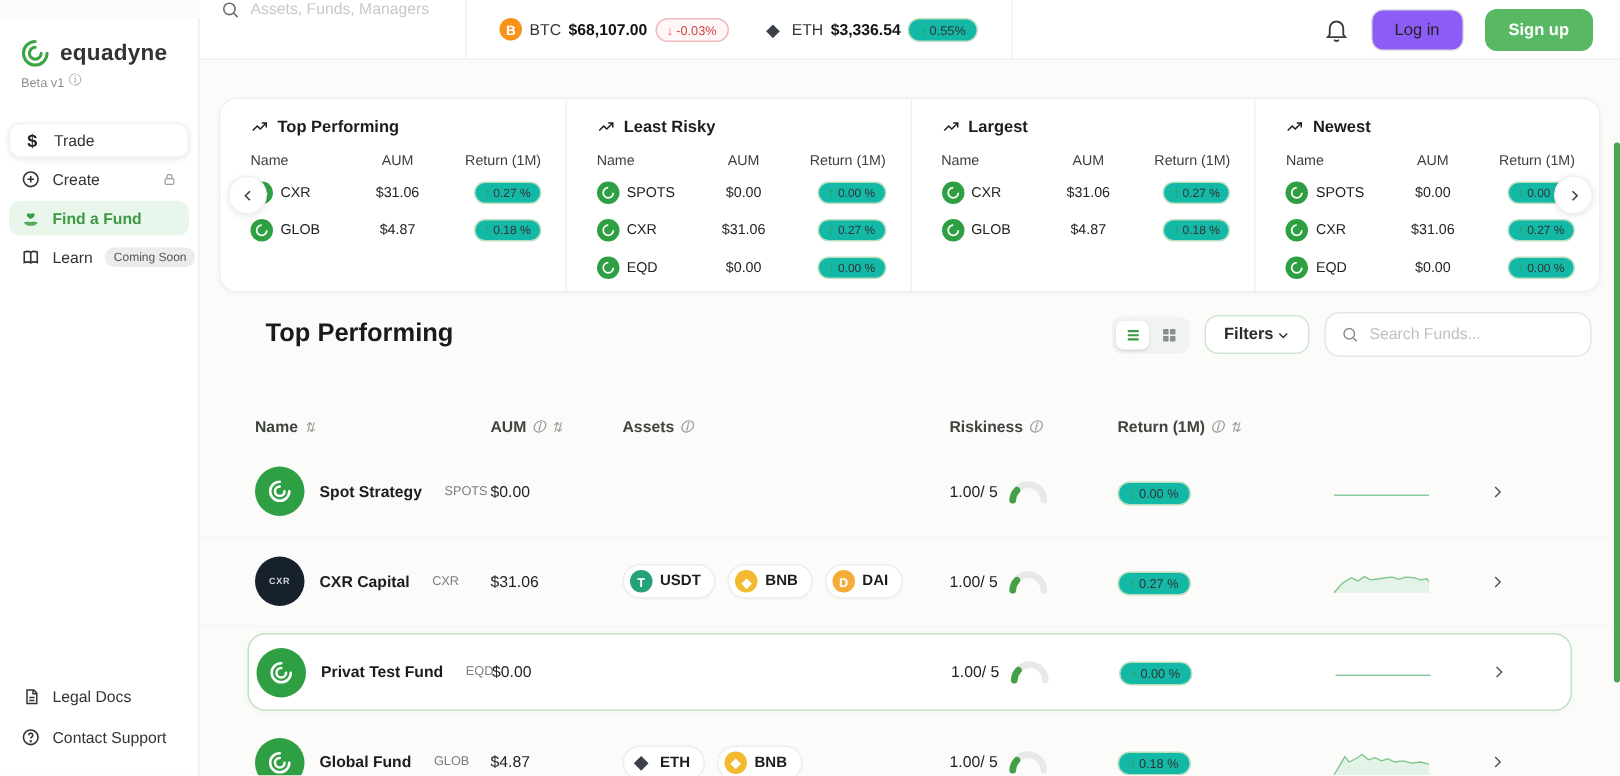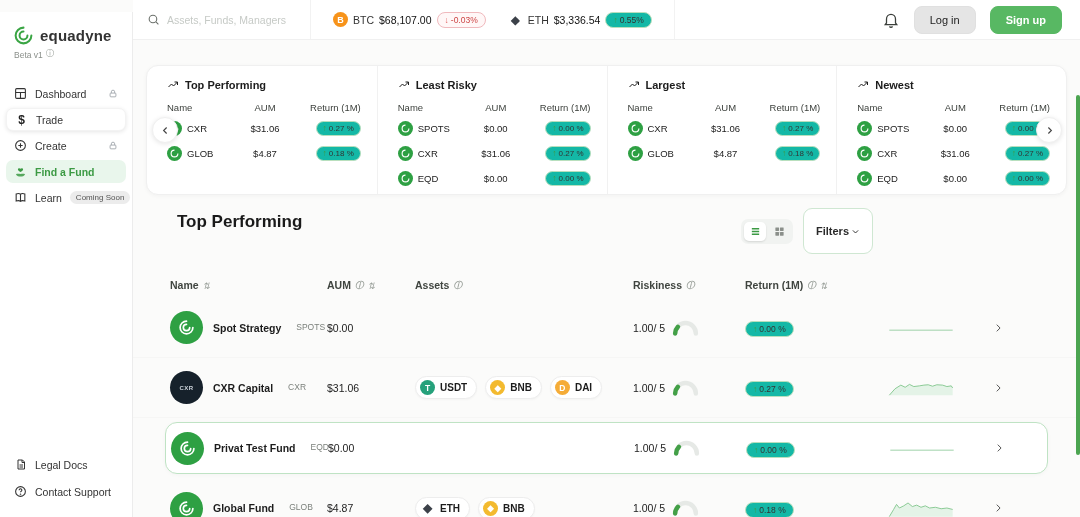--- a/index.html
+++ b/index.html
@@ -19,38 +19,38 @@
 .nav-item .nlabel{flex:1 1 auto;white-space:nowrap}
 .nav-item.card{background:#fff;box-shadow:0 1px 4px rgba(0,0,0,.10);border:1px solid #f3f3f3}
 .nav-item.active{background:#e9f6ec;color:#3c9a44;font-weight:700}
 .lock{width:10px;height:11px;flex:0 0 auto}
 .badge{background:#ececec;color:#555;font-size:8px;padding:2px 6px;border-radius:8px;white-space:nowrap}
 .sidebar-footer{position:absolute;left:6px;bottom:26px;width:121px;display:flex;flex-direction:column;gap:4px}
 .dollar-glyph{font-size:12px;font-weight:700;color:#222}
 
 
 .topbar{position:absolute;left:133px;top:0;width:947px;height:40px;background:#fff;border-bottom:1px solid #f0f0f0;display:flex;align-items:center;z-index:5}
-.tsearch{display:flex;align-items:center;gap:7px;width:177px;padding-left:14px;height:100%}
+.tsearch{display:flex;align-items:flex-start;gap:7px;width:177px;padding-left:14px;height:100%}
 .tsearch input{border:none;outline:none;font-size:10.5px;color:#555;width:130px;font-family:"Liberation Sans",sans-serif;background:transparent}
 .tsearch input::placeholder{color:#c6cac6}
 .ticker{display:flex;align-items:center;gap:22px;height:100%;padding:0 22px;border-left:1px solid #f2f2f2;border-right:1px solid #f2f2f2}
 .coin-group{display:flex;align-items:center;gap:5px;font-size:10.5px}
 .coin-group .sym{color:#333}
-.coin-group .price{font-weight:400;color:#111}
+.coin-group .price{font-weight:700;color:#111}
 .coin-btc{width:15px;height:15px;border-radius:50%;background:#f7931a;color:#fff;font-size:9px;font-weight:700;display:flex;align-items:center;justify-content:center}
 .coin-eth{width:15px;height:15px;display:flex;align-items:center;justify-content:center;color:#3c4149;font-size:12px}
 .pill{display:inline-flex;align-items:center;gap:2px;border-radius:10px;padding:2px 7px;font-size:8.5px;background:#fff;color:#333;white-space:nowrap}
 .pill.up{border:1px solid #b9dfbd;background:#14b8a6}
 .pill.down{border:1px solid #f0b9bd;background:#fff7f7;color:#c44}
 .arr-up::before{content:"\2191";color:#3d9a46;font-size:8.5px}
 .arr-down::before{content:"\2193";color:#d55;font-size:8.5px}
 .topbar-right{margin-left:auto;display:flex;align-items:center;gap:14px;padding-right:18px}
 .bell-btn{width:18px;height:18px;cursor:pointer}
 .btn{border-radius:8px;font-size:11px;padding:7px 15px;cursor:pointer;font-family:"Liberation Sans",sans-serif}
-.btn.ghost{background:#e5e5e5;border:1px solid #e0e0e0;color:#222}
+.btn.ghost{background:#8b5cf6;border:1px solid #e0e0e0;color:#222}
 .btn.primary{background:#58b863;border:1px solid #58b863;color:#fff;font-weight:700}
 
 
 .content{position:absolute;left:133px;top:40px;width:947px;height:477px;overflow:hidden}
 
 
 .carousel-card{position:absolute;left:13px;top:25px;width:921px;height:130px;background:#fff;border:1px solid #f0f0f0;border-radius:12px;box-shadow:0 1px 4px rgba(0,0,0,.04);display:grid;grid-template-columns:repeat(4,1fr)}
 .ccol{padding:13px 16px 0 20px}
 .ccol + .ccol{border-left:1px solid #f1f1f1}
 .ccol-title{display:flex;align-items:center;gap:6px;font-size:11px;font-weight:700;color:#1c1c1c}
@@ -67,21 +67,21 @@
 .c-nav{position:absolute;width:26px;height:26px;border-radius:50%;background:#fff;border:1px solid #f0f0f0;box-shadow:0 1px 5px rgba(0,0,0,.10);display:flex;align-items:center;justify-content:center;cursor:pointer;z-index:4}
 .c-nav.left{left:19px;top:77px}
 .c-nav.right{left:903px;top:77px}
 
 
 .main-title{position:absolute;left:44px;top:172px;font-size:17px;font-weight:700;color:#1a1a1a}
 .toolbar{position:absolute;left:608px;top:168px;display:flex;align-items:center;gap:10px}
 .view-toggle{display:flex;align-items:center;gap:2px;background:#f1f3f1;border-radius:7px;padding:3px}
 .vt-btn{width:22px;height:19px;border-radius:5px;display:flex;align-items:center;justify-content:center;cursor:pointer}
 .vt-btn.active{background:#fff;box-shadow:0 1px 2px rgba(0,0,0,.12)}
-.filters-btn{display:flex;align-items:center;gap:2px;border:1px solid #cfe7d2;background:#fff;border-radius:9px;padding:16px 12px;font-size:11px;font-weight:700;color:#2a2a2a;cursor:pointer}
+.filters-btn{display:flex;align-items:center;gap:2px;border:1px solid #cfe7d2;background:#fff;border-radius:9px;padding:6px 12px;font-size:11px;font-weight:700;color:#2a2a2a;cursor:pointer}
 .fsearch{display:flex;align-items:center;gap:7px;border:1px solid #e3e8e3;background:#fff;border-radius:10px;height:30px;width:178px;padding:0 10px}
 .fsearch input{border:none;outline:none;font-size:10.5px;width:135px;background:transparent;font-family:"Liberation Sans",sans-serif;color:#555}
 .fsearch input::placeholder{color:#bcc1bc}
 
 
 .thead{position:absolute;left:0;top:238px;width:947px;display:grid;grid-template-columns:157px 88px 218px 112px 140px 88px 50px;padding:0 0 0 37px;font-size:10.5px;color:#3f443f;font-weight:600}
 .th{display:flex;align-items:center;gap:4px}
 .sort-glyph::before{content:"\21C5";font-size:9px;color:#9aa09a;font-weight:400}
 .tbody{position:absolute;left:0;top:258px;width:947px}
 .trow{display:grid;grid-template-columns:157px 88px 218px 112px 140px 88px 50px;align-items:center;height:60px;padding-left:37px;background:transparent}
@@ -125,33 +125,20 @@
           <path d="M12 7.5a4.5 4.5 0 1 0 4.5 4.5"></path>
       </svg>
       <span class="logo-text">equadyne</span>
     </div>
     <div class="beta-row">
       <span>Beta v1</span>
       <span class="info-glyph"></span>
     </div>
 
     <div class="nav">
-      <div class="nav-item">
-        <span class="nicon">
-          <svg width="13" height="13" viewBox="0 0 24 24" fill="none" stroke="#333" stroke-width="2">
-              <rect x="3" y="3" width="18" height="18" rx="2"></rect>
-              <path d="M3 10h18M12 10v11"></path>
-            </svg>
-        </span>
-        <span class="nlabel">Dashboard</span>
-        <svg class="lock" viewBox="0 0 24 24" fill="none" stroke="#9aa0a6" stroke-width="2">
-            <rect x="5" y="11" width="14" height="9" rx="2"></rect>
-            <path d="M8 11V8a4 4 0 0 1 8 0v3"></path>
-          </svg>
-      </div>
       <div class="nav-item card">
         <span class="nicon dollar-glyph">$</span>
         <span class="nlabel">Trade</span>
       </div>
       <div class="nav-item">
         <span class="nicon">
           <svg width="13" height="13" viewBox="0 0 24 24" fill="none" stroke="#333" stroke-width="2">
               <circle cx="12" cy="12" r="9"></circle>
               <path d="M12 8v8M8 12h8"></path>
             </svg>
@@ -514,20 +501,27 @@
               <rect x="13" y="13" width="8" height="8" rx="1"></rect>
             </svg>
         </div>
       </div>
       <div class="filters-btn">
         <span>Filters</span>
         <svg width="9" height="9" viewBox="0 0 24 24" fill="none" stroke="#2a2a2a" stroke-width="2.5">
             <path d="M5 9l7 7 7-7"></path>
           </svg>
       </div>
+      <div class="fsearch">
+        <svg width="12" height="12" viewBox="0 0 24 24" fill="none" stroke="#8a8f8a" stroke-width="2">
+            <circle cx="11" cy="11" r="7"></circle>
+            <path d="M16.5 16.5 21 21"></path>
+          </svg>
+        <input type="text" placeholder="Search Funds..." style="">
+      </div>
     </div>
 
     <div class="thead">
       <span class="th">
           <span>Name</span>
           <i class="sort-glyph"></i>
         </span>
       <span class="th">
           <span>AUM</span>
           <i class="info-glyph"></i>

